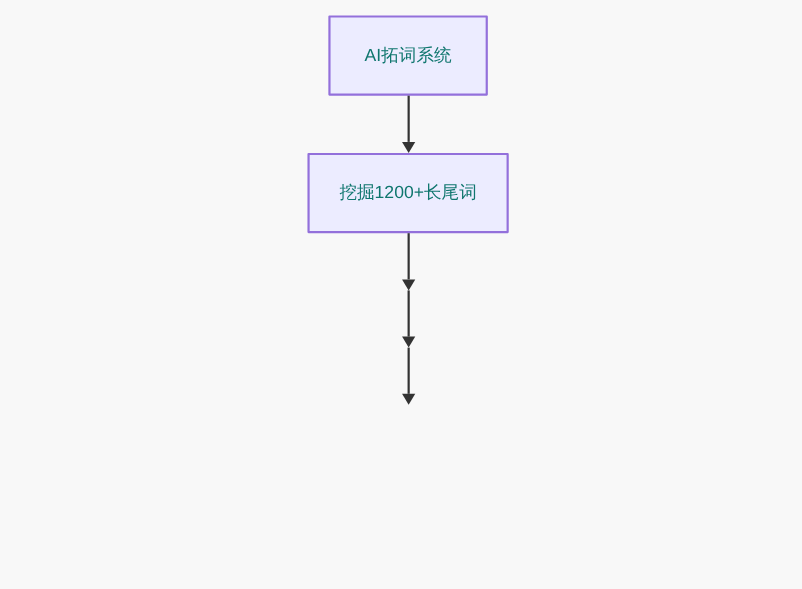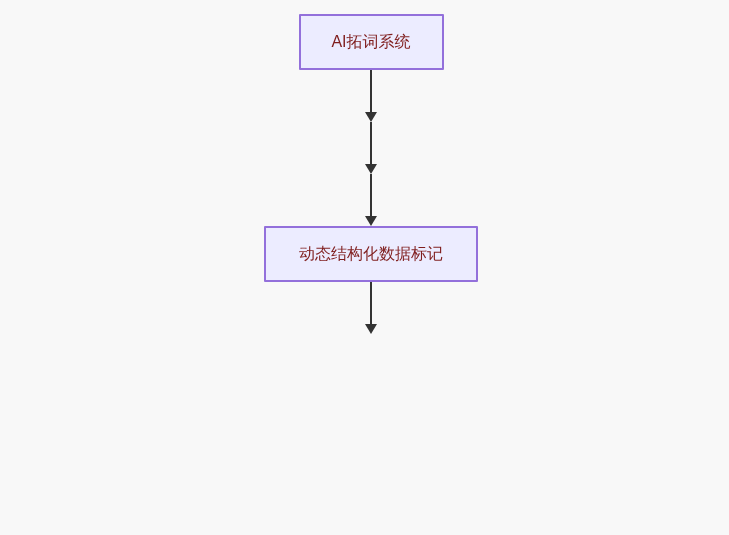--- a/index.html
+++ b/index.html
@@ -18,28 +18,28 @@
     position: absolute;
     top: 14px;
     left: 371px;
     transform: translateX(-50%);
     display: flex;
     flex-direction: column;
     align-items: center;
   }
   .node {
     box-sizing: border-box;
-    height: 56px;
+    height: 73px;
     background: #ECECFF;
     border: 2px solid #9370DB;
     border-radius: 1px;
     display: flex;
     align-items: center;
     justify-content: center;
-    color: #7f1d1d;
+    color: #0f766e;
     font-size: 16px;
     white-space: nowrap;
     padding: 0 10px;
   }
   .n1 { min-width: 145px; }
   .n2 { min-width: 183px; }
   .n3 { min-width: 223px; }
   .n4 { min-width: 214px; }
   .n5 { min-width: 231px; }
   .arrow {
@@ -68,35 +68,35 @@
 
   <div class="node n1">
     <span>AI拓词系统</span>
   </div>
 
   <div class="arrow">
     <div class="line"></div>
     <div class="head"></div>
   </div>
 
+  <div class="node n2">
+    <span>挖掘1200+长尾词</span>
+  </div>
 
   <div class="arrow">
     <div class="line"></div>
     <div class="head"></div>
   </div>
 
 
   <div class="arrow">
     <div class="line"></div>
     <div class="head"></div>
   </div>
 
-  <div class="node n4">
-    <span>动态结构化数据标记</span>
-  </div>
 
   <div class="arrow">
     <div class="line"></div>
     <div class="head"></div>
   </div>
 
 
 </div>
 
 </body></html>

